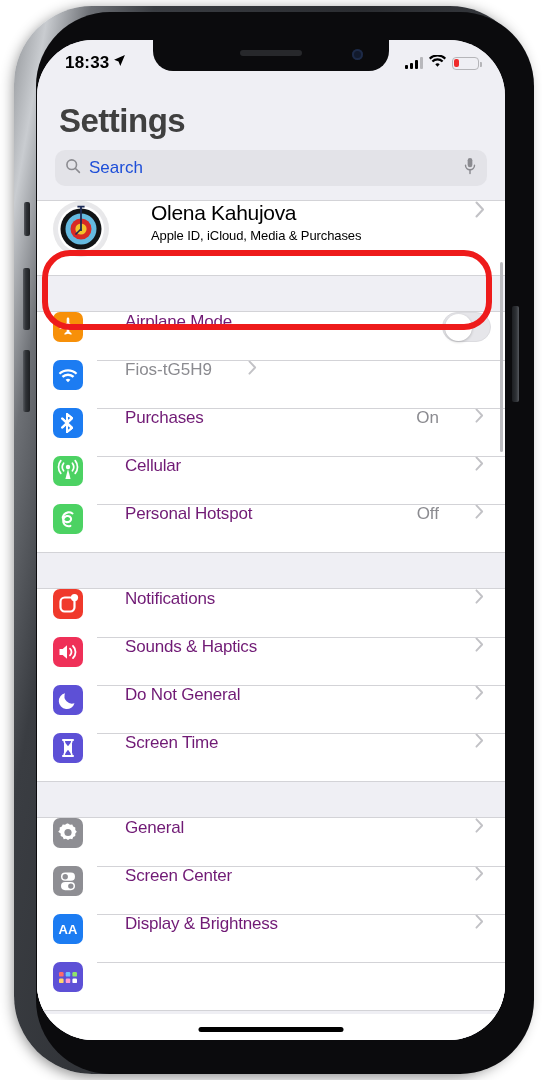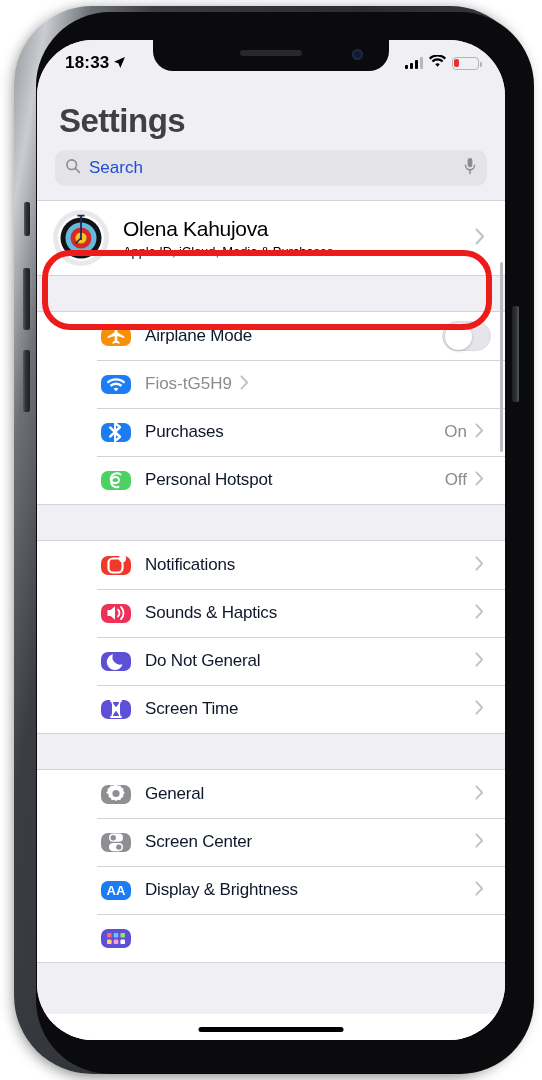--- a/index.html
+++ b/index.html
@@ -73,21 +73,21 @@
   }
 
   
   #status-bar {
     position: absolute; top: 0; left: 0; right: 0; height: 40px;
     z-index: 30;
     display: flex; align-items: center; justify-content: space-between;
     padding: 6px 26px 0 28px;
     background: #efeff4;
   }
-  #status-left { display: flex; align-items: flex-end; gap: 4px; }
+  #status-left { display: flex; align-items: flex-start; gap: 4px; }
   #status-time { font-size: 17px; font-weight: bold; color: #000; letter-spacing: .2px; }
   #status-right { display: flex; align-items: center; gap: 6px; }
 
   
   .bars { display: flex; align-items: flex-end; gap: 1.5px; height: 12px; }
   .bars i { display: block; width: 3.5px; background: #000; border-radius: 1px; }
   .bars i:nth-child(1){height:4px;} .bars i:nth-child(2){height:6.5px;}
   .bars i:nth-child(3){height:9px;} .bars i:nth-child(4){height:12px; background:#b8b8bc;}
 
   
@@ -117,32 +117,33 @@
     height: 36px; border-radius: 10px;
     background: #e3e3e8; padding: 0 10px;
   }
   #search-placeholder { flex: 1; font-size: 17px; color: #1d4ed8; }
 
   
   .group { background: #ffffff; border-top: .5px solid #d3d3d7; border-bottom: .5px solid #d3d3d7; }
   .gap { height: 35px; background: #efeff4; }
 
   .row {
-    display: flex; align-items: center;
+    display: flex; 
     height: 48px; padding-left: 16px; background: #fff;
     position: relative;
+    gap: 28px;
   }
   .row + .row::before {
     content:""; position:absolute; left: 60px; right: 0; top: 0;
     height: .5px; background: #d3d3d7;
   }
-  .row .icon { flex: 0 0 30px; height: 19px; border-radius: 7px;
+  .row .icon { flex: 0 0 30px; height: 30px; border-radius: 7px;
                display:flex; align-items:center; justify-content:center;
-               margin-right: 14px; margin-left: 48px; }
-  .row .label { flex: 1; font-size: 17px; color: #0f172a; letter-spacing: -.2px; }
+               margin-right: 14px; }
+  .row .label { flex: 1; font-size: 17px; color: #701a75; letter-spacing: -.2px; }
   .row .value { font-size: 17px; color: #8b8b90; margin-right: 8px; }
   .chev { width: 16px; margin-right: 14px; color: #c2c2c6; flex: 0 0 auto; }
 
   
   #apple-id-row { height: 74px; padding-left: 16px; }
   #avatar { flex: 0 0 56px; width: 56px; height: 56px; border-radius: 50%;
             margin-right: 14px; position: relative; overflow: hidden;
             background: #e8e8ea; }
   #apple-id-text { flex: 1; }
   #apple-id-name { font-size: 21px; color: #000; letter-spacing: -.3px; }
@@ -327,20 +328,37 @@
         </div>
         <div class="label">Purchases</div>
         <div class="value">On</div>
         <div class="chev">
           <svg width="9" height="15" viewBox="0 0 10 17">
               <path d="M1.5 1.5 8 8.5 1.5 15.5" fill="none" stroke="#c2c2c6" stroke-width="2.1" stroke-linecap="round" stroke-linejoin="round"></path>
             </svg>
         </div>
       </div>
 
+      <div class="row">
+        <div class="icon" style="background:#4cd263">
+          <svg viewBox="0 0 30 30">
+            <circle cx="15" cy="11" r="2.2" fill="#fff"></circle>
+            <path d="M15 13l-2.6 10h5.2L15 13z" fill="#fff"></path>
+            <path d="M10.6 7.2a6.4 6.4 0 0 0 0 7.6M19.4 7.2a6.4 6.4 0 0 1 0 7.6" fill="none" stroke="#fff" stroke-width="1.7" stroke-linecap="round"></path>
+            <path d="M7.8 4.6a10 10 0 0 0 0 12.8M22.2 4.6a10 10 0 0 1 0 12.8" fill="none" stroke="#fff" stroke-width="1.7" stroke-linecap="round"></path>
+          </svg>
+        </div>
+        <div class="label">Cellular</div>
+        <div class="value"></div>
+        <div class="chev">
+          <svg width="9" height="15" viewBox="0 0 10 17">
+              <path d="M1.5 1.5 8 8.5 1.5 15.5" fill="none" stroke="#c2c2c6" stroke-width="2.1" stroke-linecap="round" stroke-linejoin="round"></path>
+            </svg>
+        </div>
+      </div>
 
       <div class="row">
         <div class="icon" style="background:#4cd263">
           <svg viewBox="0 0 30 30">
               <path d="M19.5 9.5a6.2 6.2 0 0 0-8.6 1.2c-2.6 3.2-.4 7 2.6 7.4 2.6.3 4.6-1.2 4.6-3.2s-2-3.4-4.4-2.8c-2.8.7-4.2 3.6-3.3 6.4.9 2.8 3.9 4.4 7 3.4" fill="none" stroke="#fff" stroke-width="2.1" stroke-linecap="round"></path>
             </svg>
         </div>
         <div class="label">Personal Hotspot</div>
         <div class="value">Off</div>
         <div class="chev">

